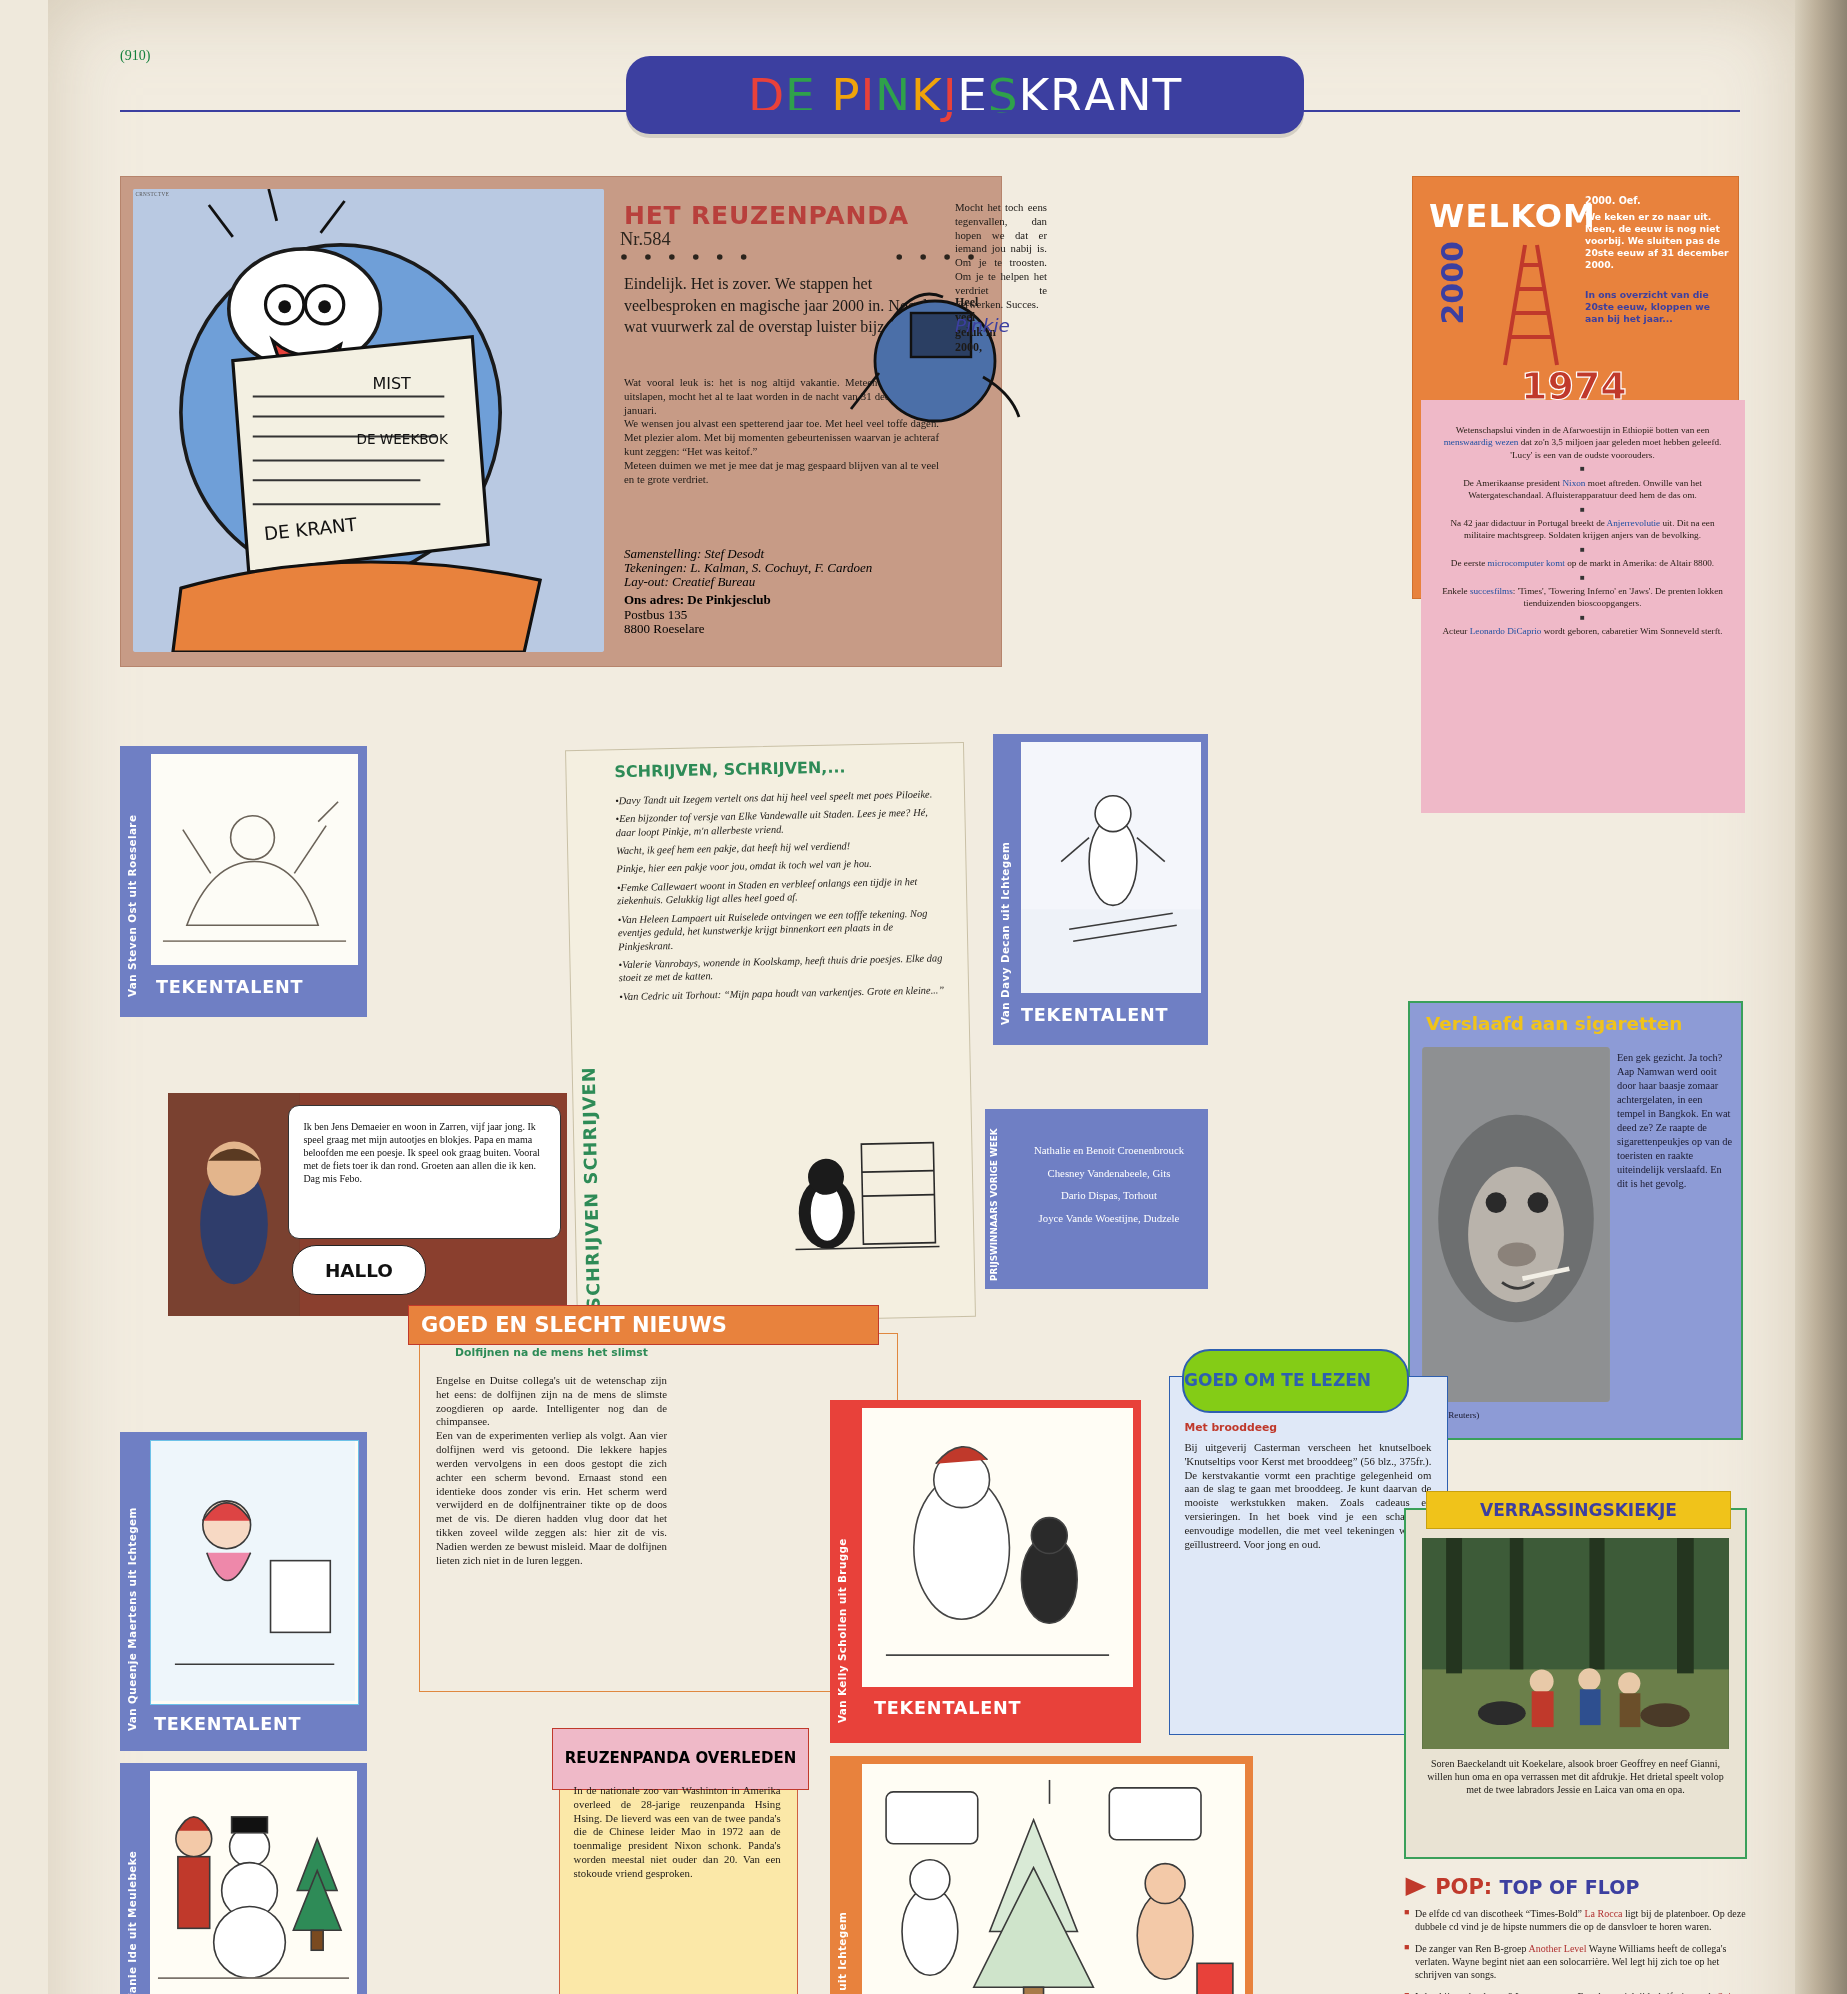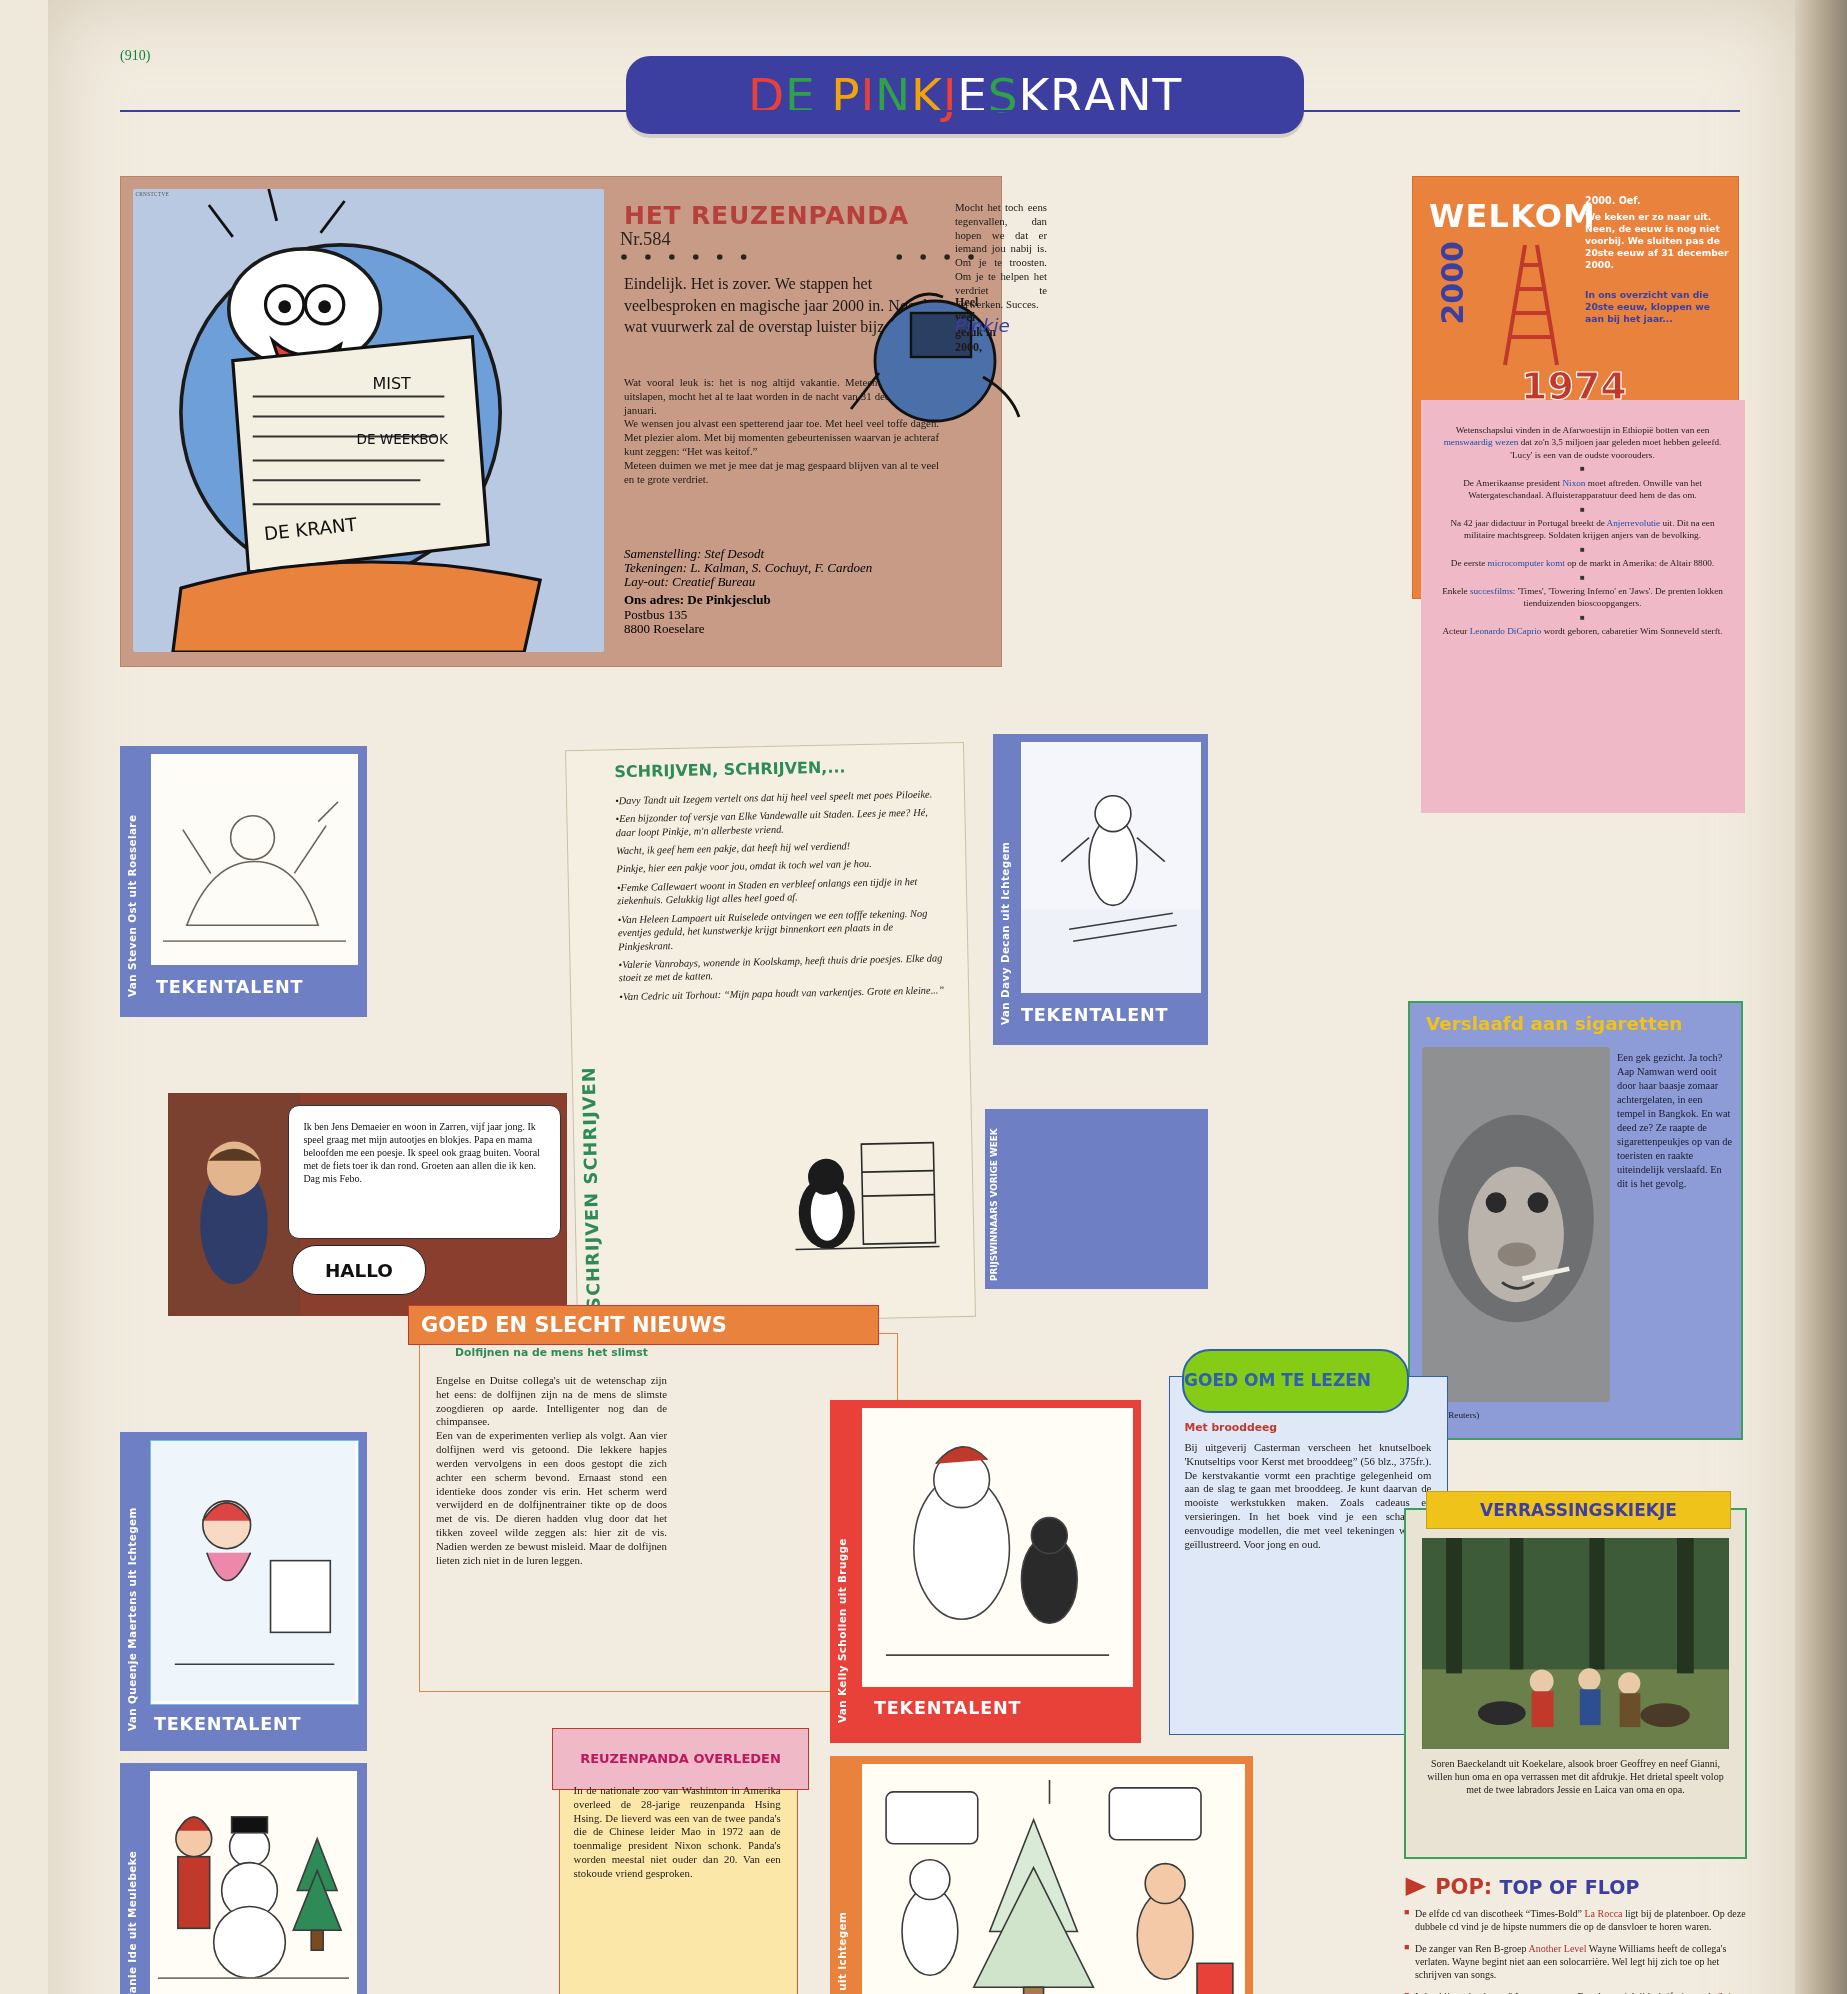--- a/index.html
+++ b/index.html
@@ -351,20 +351,26 @@
     <div class="hallo-bubble" style="left:120px;top:12px;width:271px;height:132px;border-radius:11px;">
       <div style="padding:13.6px 14.4px;font-size:10px;line-height:1.3;color:#111;">Ik ben Jens Demaeier en woon in Zarren, vijf jaar jong. Ik speel graag met mijn autootjes en blokjes. Papa en mama beloofden me een poesje. Ik speel ook graag buiten. Vooral met de fiets toer ik dan rond. Groeten aan allen die ik ken. Dag mis Febo.</div>
     </div>
     <div style="position:absolute;left:124px;top:152px;width:132px;height:48px;background:#fff;border:1.6px solid #222;border-radius:24px;display:flex;align-items:center;justify-content:center;">
       <span style="font-family:'DejaVu Sans',sans-serif;font-weight:bold;font-size:18.4px;color:#111;">HALLO</span>
     </div>
   </div>
 
   <div class="panel prijs">
     <div class="prijs-side" style="height:164px;">PRIJSWINNAARS VORIGE WEEK</div>
+    <div id="prijs-names" style="position:absolute;left:32px;top:30px;width:184px;text-align:center;color:#fff;font-size:10.8px;line-height:2.1;">
+        <div>Nathalie en Benoit Croenenbrouck</div>
+        <div>Chesney Vandenabeele, Gits</div>
+        <div>Dario Dispas, Torhout</div>
+        <div>Joyce Vande Woestijne, Dudzele</div>
+      </div>
   </div>
 
   <div class="panel verslaafd">
     <div class="title-band" style="position:absolute;left:16px;top:9.6px;font-size:18.4px;color:#f0c31a;">Verslaafd aan sigaretten</div>
     <div style="position:absolute;left:12px;top:44px;width:188px;height:355px;background:#9a9c9e;border-radius:4px;overflow:hidden;">
       <svg width="188" height="355" viewBox="0 0 470 890">
         <rect width="470" height="890" fill="#8e9092"></rect>
         <ellipse cx="235" cy="430" rx="195" ry="260" fill="#6d6f70"></ellipse>
         <ellipse cx="235" cy="470" rx="120" ry="170" fill="#b9b3ab"></ellipse>
         <circle cx="185" cy="390" r="26" fill="#2a2a2a"></circle>
@@ -503,21 +509,21 @@
           <rect x="405" y="400" width="30" height="50" fill="#7a4a20"></rect>
         </g>
         <path d="M20 520 h480" stroke="#7a726a" stroke-width="4"></path>
       </svg>
     </div>
 
   </div>
 
   <div class="panel reuzenpanda">
     <div style="position:absolute;left:-8px;top:-40px;width:255px;height:60px;background:#efb9c8;border:1.6px solid #c0392b;display:flex;align-items:center;justify-content:center;text-align:center;">
-      <span style="font-family:'DejaVu Sans',sans-serif;font-weight:bold;font-size:13px;color:#be185d;line-height:1.05;">REUZENPANDA OVERLEDEN</span>
+      <span style="font-family:'DejaVu Sans',sans-serif;font-weight:bold;font-size:15px;color:#000000;line-height:1.05;">REUZENPANDA OVERLEDEN</span>
     </div>
     <div class="body-text" style="position:absolute;left:13.6px;top:16px;width:207px;">In de nationale zoo van Washinton in Amerika overleed de 28-jarige reuzenpanda Hsing Hsing. De lieverd was een van de twee panda's die de Chinese leider Mao in 1972 aan de toenmalige president Nixon schonk. Panda's worden meestal niet ouder dan 20. Van een stokoude vriend gesproken.</div>
   </div>
 
   <div class="panel tt" style="left:830px;top:1756px;width:423px;height:359px;background:#e8823d;">
     <div class="tt-side" style="left:5.6px;top:12px;height:327px;">Van Davy Decan uit Ichtegem</div>
     <div class="tt-img" style="left:32px;top:8px;width:383px;height:295px;">
       <svg width="383" height="295" viewBox="0 0 960 740">
         <rect width="960" height="740" fill="#fffdf4"></rect>
         <g stroke="#3a3a3a" stroke-width="4" fill="none">

